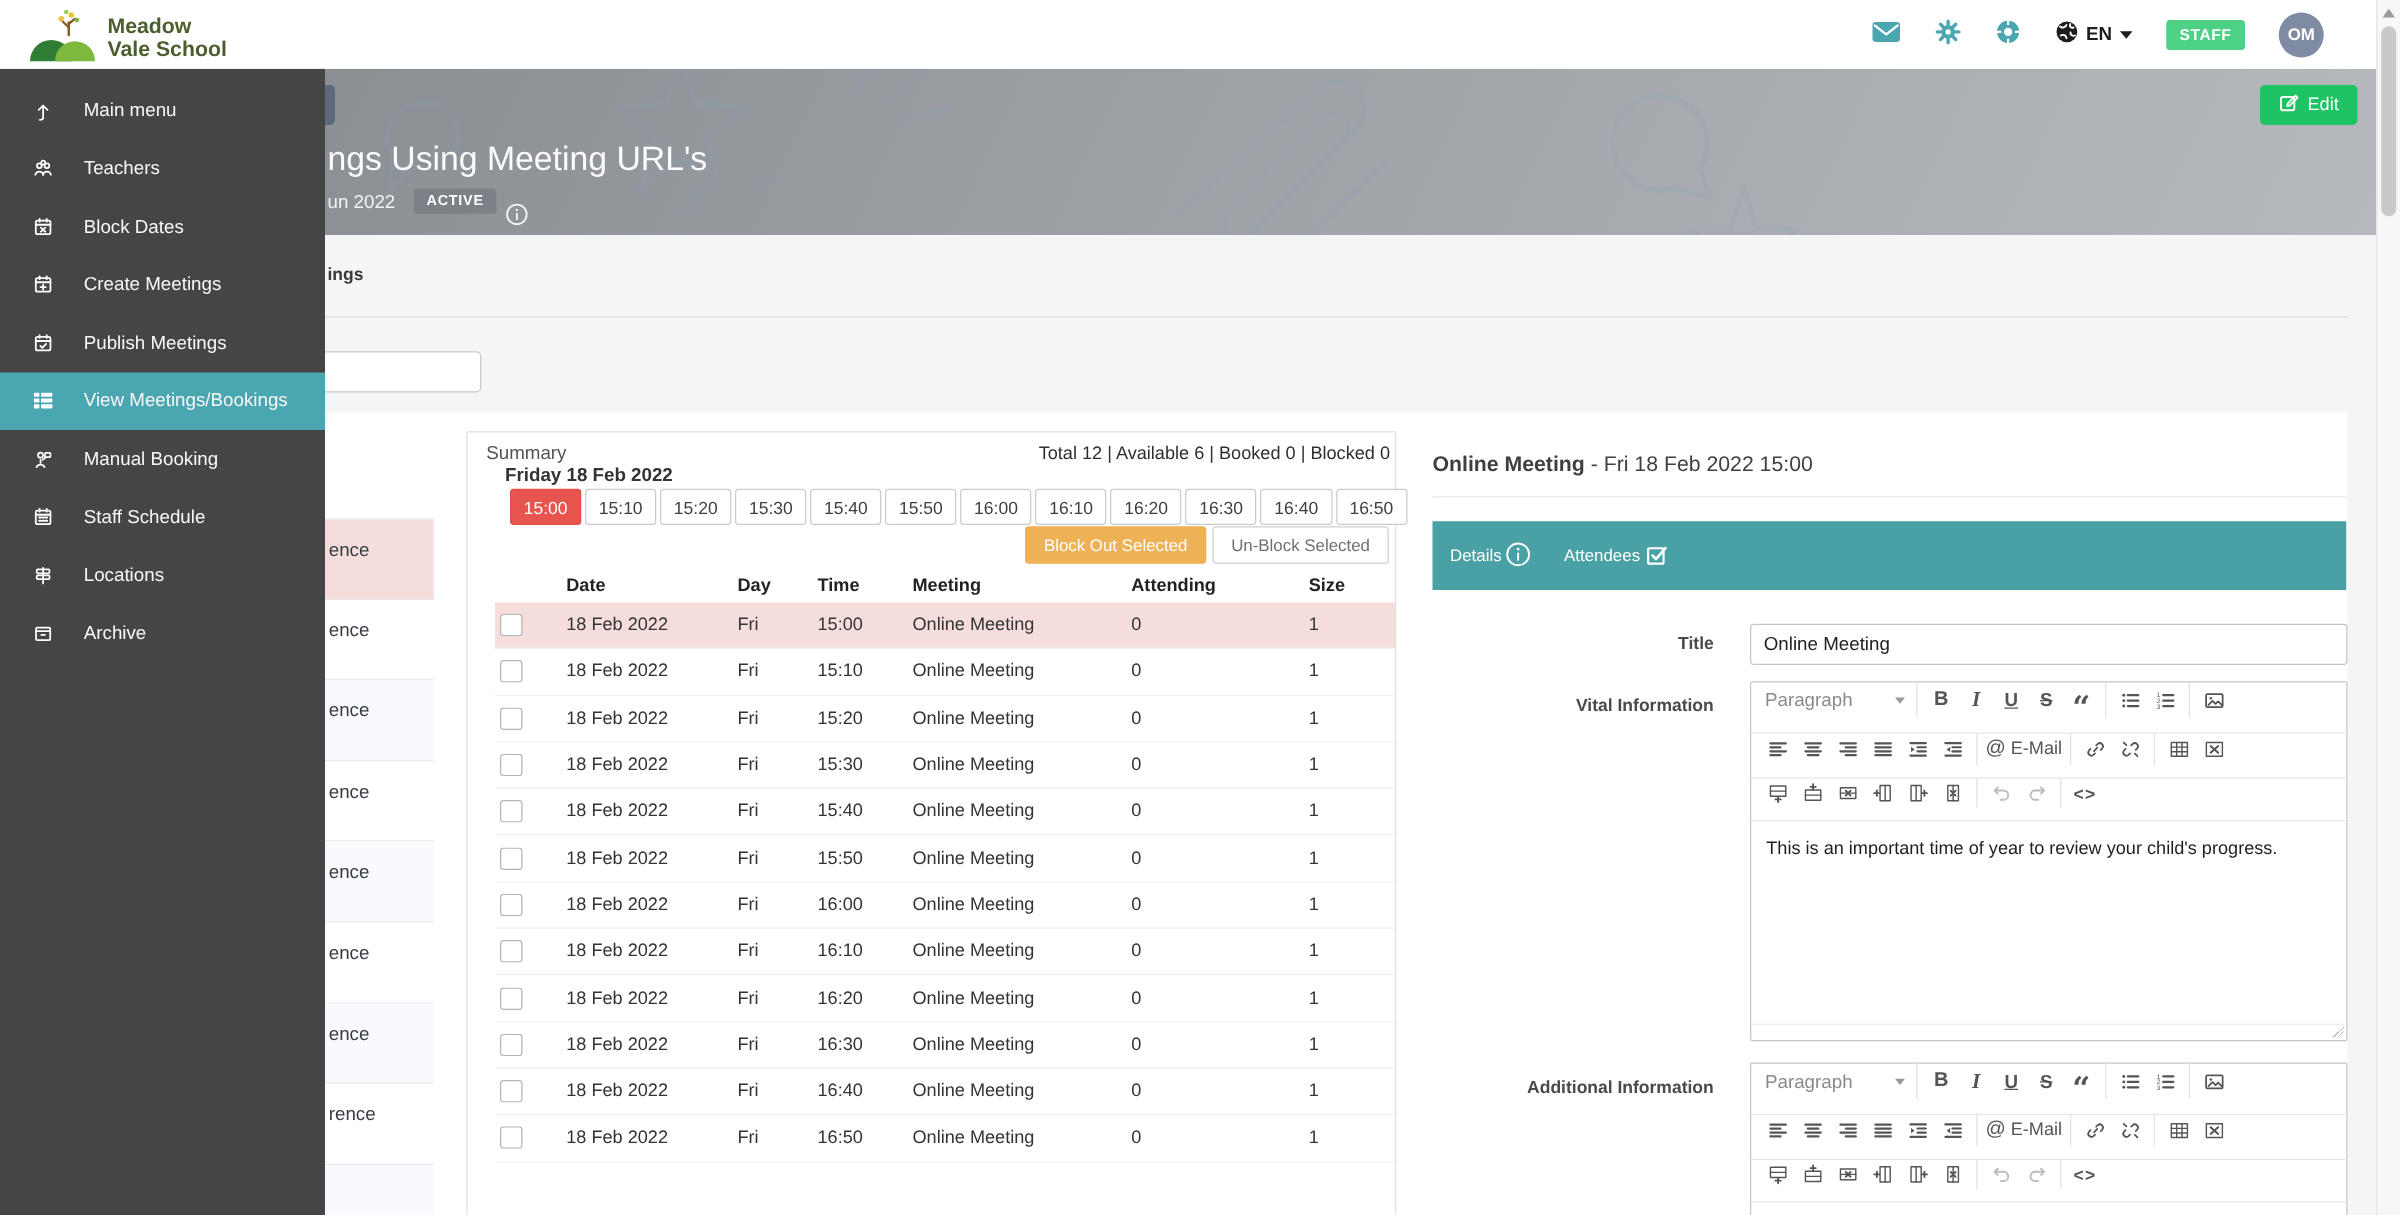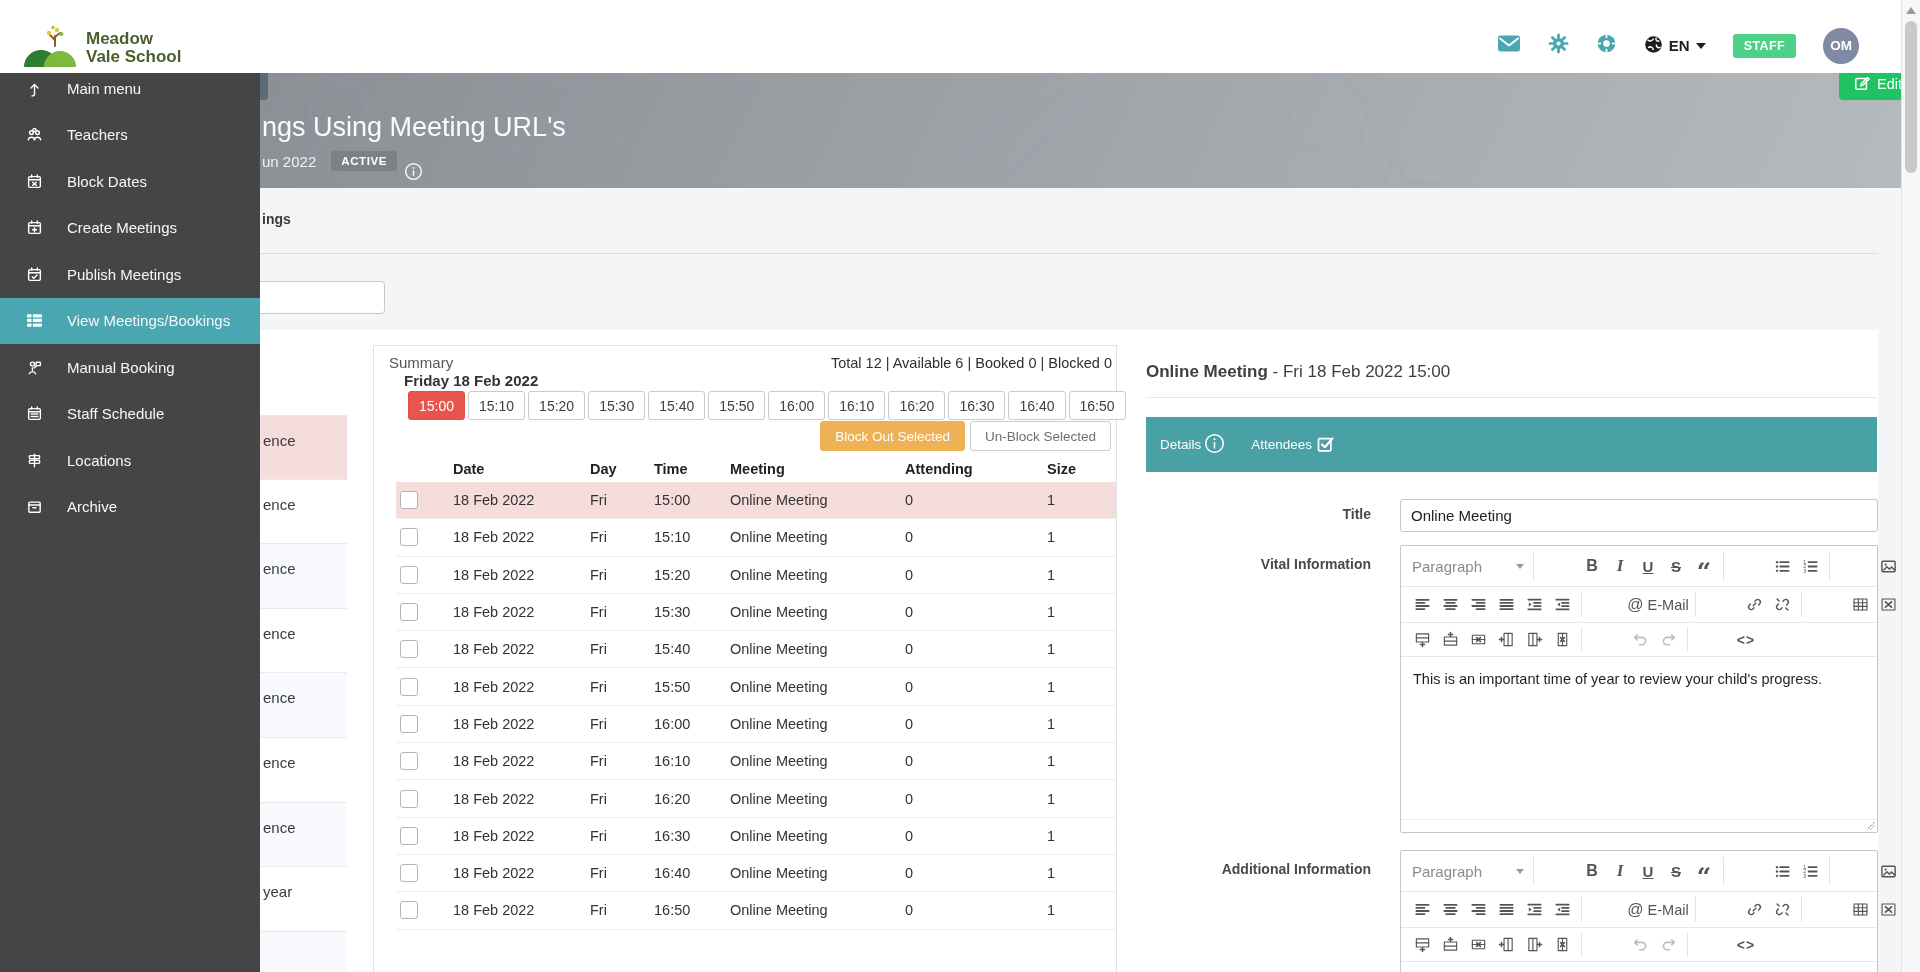--- a/index.html
+++ b/index.html
@@ -1,42 +1,42 @@
 <!DOCTYPE html>
 <html><head>
 <meta charset="utf-8">
 <style>
   html,body{margin:0;padding:0;background:#e8e8e8;}
   .page{position:relative;width:1920px;height:972px;overflow:hidden;background:#fff;
         font-family:"Liberation Sans","DejaVu Sans",sans-serif;color:#333;}
   .abs{position:absolute;}
 
   
-  .topbar{left:0;top:18px;width:1901px;height:55px;background:#fff;z-index:45;}
+  .topbar{left:0;top:0;width:1901px;height:55px;background:#fff;z-index:45;}
   .brand{left:24px;top:6px;display:flex;align-items:center;gap:10px;}
   .brand-text{line-height:1.08;font-size:17px;font-weight:700;color:#4A5E2E;}
   .top-icons{right:42px;top:0;height:55px;display:flex;align-items:center;gap:27px;z-index:46;}
   .lang{display:flex;align-items:center;gap:6px;font-size:15px;font-weight:600;color:#1d1d1d;cursor:pointer;}
   .caret-down{width:0;height:0;border-left:5px solid transparent;border-right:5px solid transparent;border-top:6px solid #1d1d1d;}
   .role-badge{background:#4CD187;color:#fff;font-size:12.5px;font-weight:700;letter-spacing:.4px;
               padding:5px 11px;border-radius:3px;}
   .avatar{width:36px;height:36px;border-radius:50%;background:#7E8BA3;color:#fff;font-size:13.5px;
           font-weight:700;display:flex;align-items:center;justify-content:center;}
 
   
   .banner{left:0;top:55px;width:1901px;height:133px;background:linear-gradient(115deg,#84898f 0%,#9b9fa4 45%,#b6babe 100%);overflow:hidden;}
   .doodles{position:absolute;inset:0;opacity:.55;}
   .back-btn{left:180px;top:13px;width:88px;height:32px;background:#5C6B7A;border-radius:4px;}
   .banner-title{left:262px;top:57px;display:flex;align-items:center;gap:14px;color:#fbfbfc;font-size:27px;flex-direction:column;}
   .banner-sub{left:262px;top:96px;display:flex;align-items:center;gap:15px;}
   .banner-sub-text{color:#f1f2f3;font-size:15px;}
   .status-badge{background:rgba(108,114,120,.55);color:#fff;font-size:11.5px;font-weight:700;
                 letter-spacing:.6px;padding:4px 10px;border-radius:2px;}
   .edit-btn{left:1808px;top:13px;width:78px;height:32px;background:#1FC363;border-radius:4px;color:#fff;
-            font-size:14.5px;display:flex;align-items:center;justify-content:center;gap:7px;cursor:pointer;margin-left:31px;}
+            font-size:14.5px;display:flex;align-items:center;justify-content:center;gap:7px;cursor:pointer;}
 
   
   .sidebar{left:0;top:55px;width:260px;height:917px;background:#454545;z-index:40;padding-top:10px;box-sizing:border-box;}
   .side-item{height:46.5px;display:flex;align-items:center;padding-left:22px;gap:21px;cursor:pointer;}
   .side-item.active{background:#4AA6B0;}
   .side-icon{width:24px;height:24px;display:flex;align-items:center;justify-content:center;}
   .side-label{color:#f7f7f7;font-size:15px;}
 
   
   .content-bg{left:0;top:188px;width:1901px;height:784px;background:#F4F5F6;z-index:0;}
@@ -87,21 +87,21 @@
   .d-divider{position:absolute;left:0;top:52px;width:731px;height:1px;background:#e8e8e8;}
   .tabbar{position:absolute;left:0;top:72px;width:731px;height:55px;background:#49A0A5;display:flex;
           align-items:center;padding-left:14px;gap:26px;box-sizing:border-box;}
   .tab{display:flex;flex-direction:row;align-items:center;gap:3px;color:#fff;font-size:13.5px;cursor:pointer;}
   .form-label{position:absolute;left:0;width:225px;text-align:right;font-size:14px;font-weight:700;color:#4a4a4a;}
   .title-input{position:absolute;left:254px;top:154px;width:478px;height:33px;border:1px solid #c6c6c6;
                border-radius:3px;box-sizing:border-box;font-size:15px;color:#222;padding:0 10px;
                font-family:"Liberation Sans","DejaVu Sans",sans-serif;}
   .editor{position:absolute;left:254px;width:478px;background:#fff;border:1px solid #c6c6c6;border-radius:2px;
           box-sizing:border-box;display:flex;flex-direction:column;}
-  .tb-row{display:flex;align-items:center;border-bottom:1px solid #e8e8e8;padding:0 2px;gap:39px;}
+  .tb-row{display:flex;align-items:flex-start;border-bottom:1px solid #e8e8e8;padding:0 2px;}
   .tb-row.r0{height:40px;}.tb-row.r1{height:35px;}.tb-row.r2{height:33px;}
   .tb-group{display:flex;align-items:center;height:70%;padding:0 5px;border-right:1px solid #e2e2e2;}
   .tb-group.last{border-right:none;}
   .tb-btn{min-width:28px;height:28px;display:flex;align-items:center;justify-content:center;color:#555;cursor:pointer;}
   .tb-bold{font-weight:800;font-size:16px;}
   .tb-italic{font-family:"Liberation Serif",serif;font-style:italic;font-size:17px;font-weight:700;}
   .tb-quote{font-family:"DejaVu Serif",serif;font-weight:800;font-size:25px;line-height:8px;padding-top:12px;}
   .tb-code{font-weight:700;font-size:14px;letter-spacing:1px;}
   .tb-para{display:flex;align-items:center;justify-content:space-between;width:112px;color:#8a8a8a;
            font-size:15px;padding:0 4px;cursor:pointer;}
@@ -242,21 +242,21 @@
   <div class="abs card"></div>
 
   <div class="abs left-list" id="leftList">
       <div class="ml-row selected">ence</div>
       <div class="ml-row">ence</div>
       <div class="ml-row alt">ence</div>
       <div class="ml-row">ence</div>
       <div class="ml-row alt">ence</div>
       <div class="ml-row">ence</div>
       <div class="ml-row alt">ence</div>
-      <div class="ml-row">year</div>
+      <div class="ml-row">rence</div>
       <div class="ml-row alt"></div>
     </div>
 
   <div class="abs summary">
     <div class="sum-head">
       <span class="sum-title">Summary</span>
       <span class="sum-stats">Total 12 | Available 6 | Booked 0 | Blocked 0</span>
     </div>
     <div class="sum-date">Friday 18 Feb 2022</div>
     <div class="chips" id="chips">

